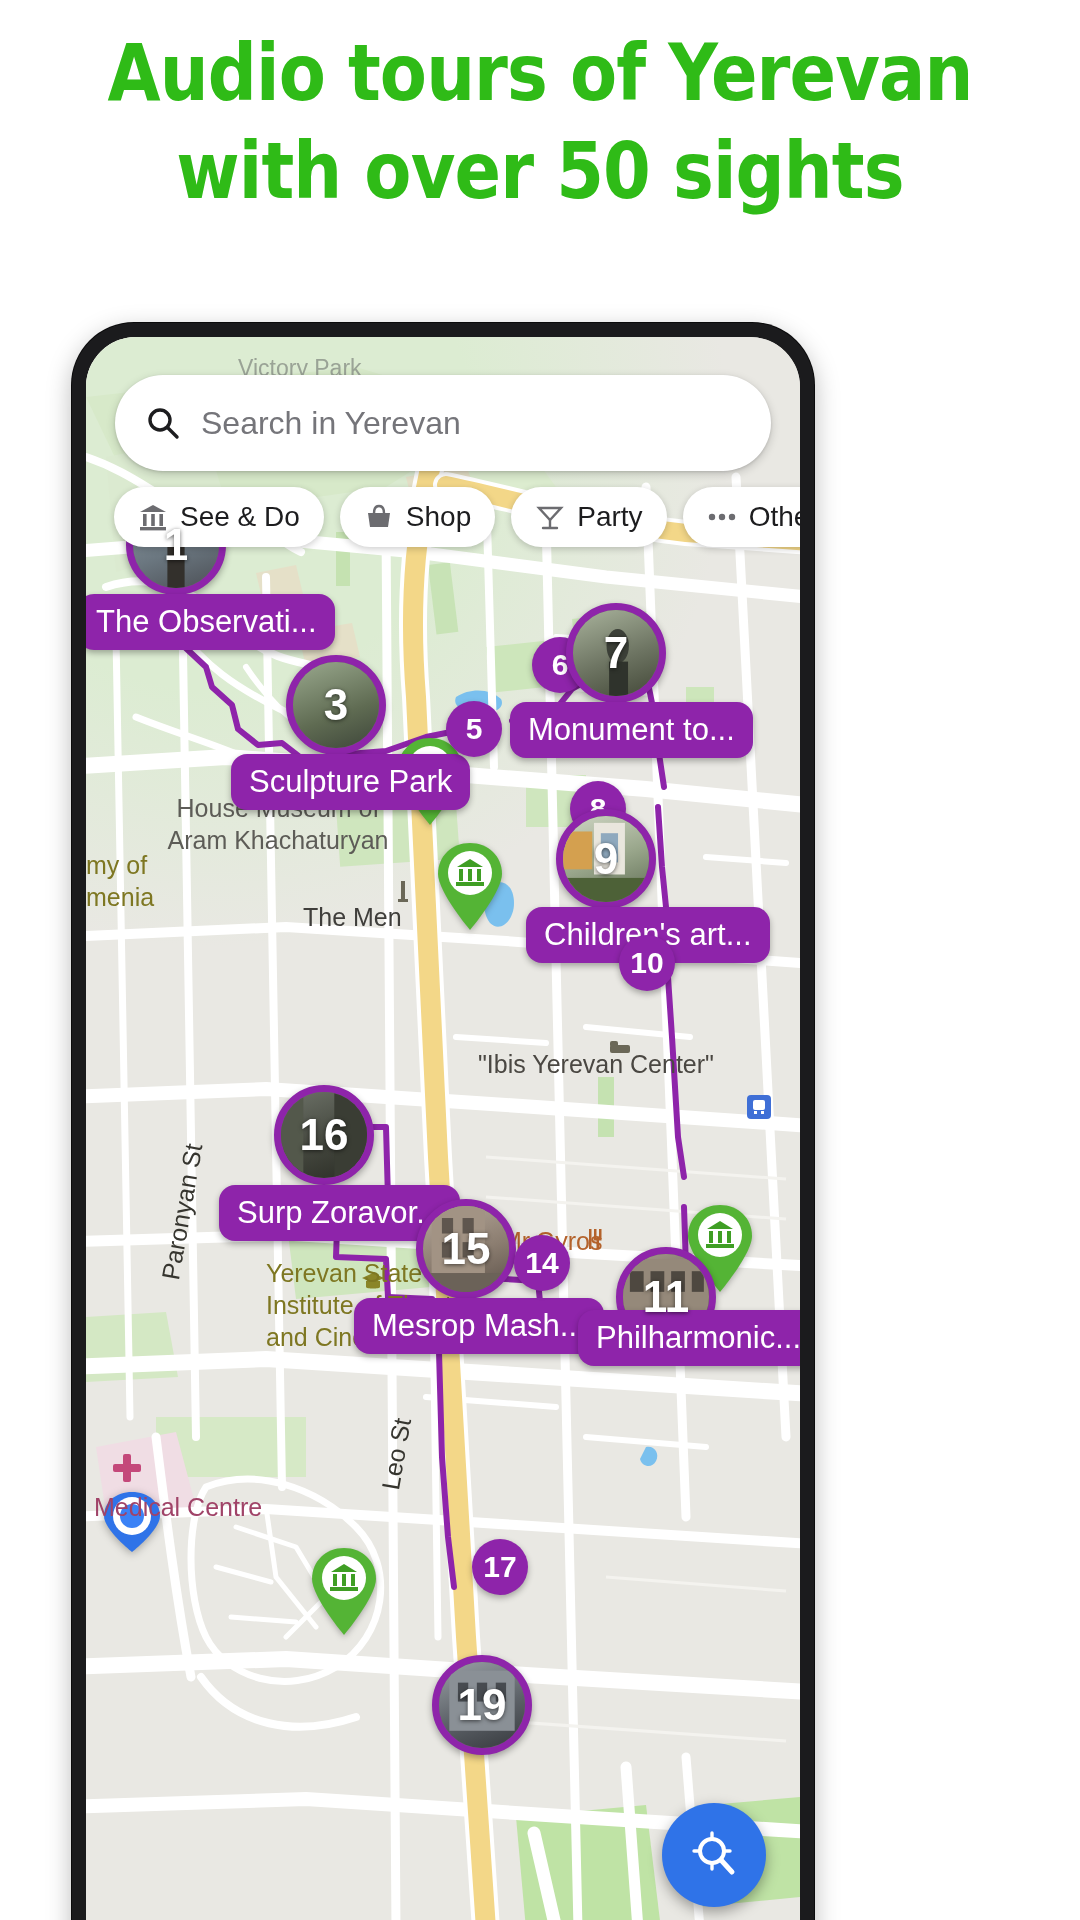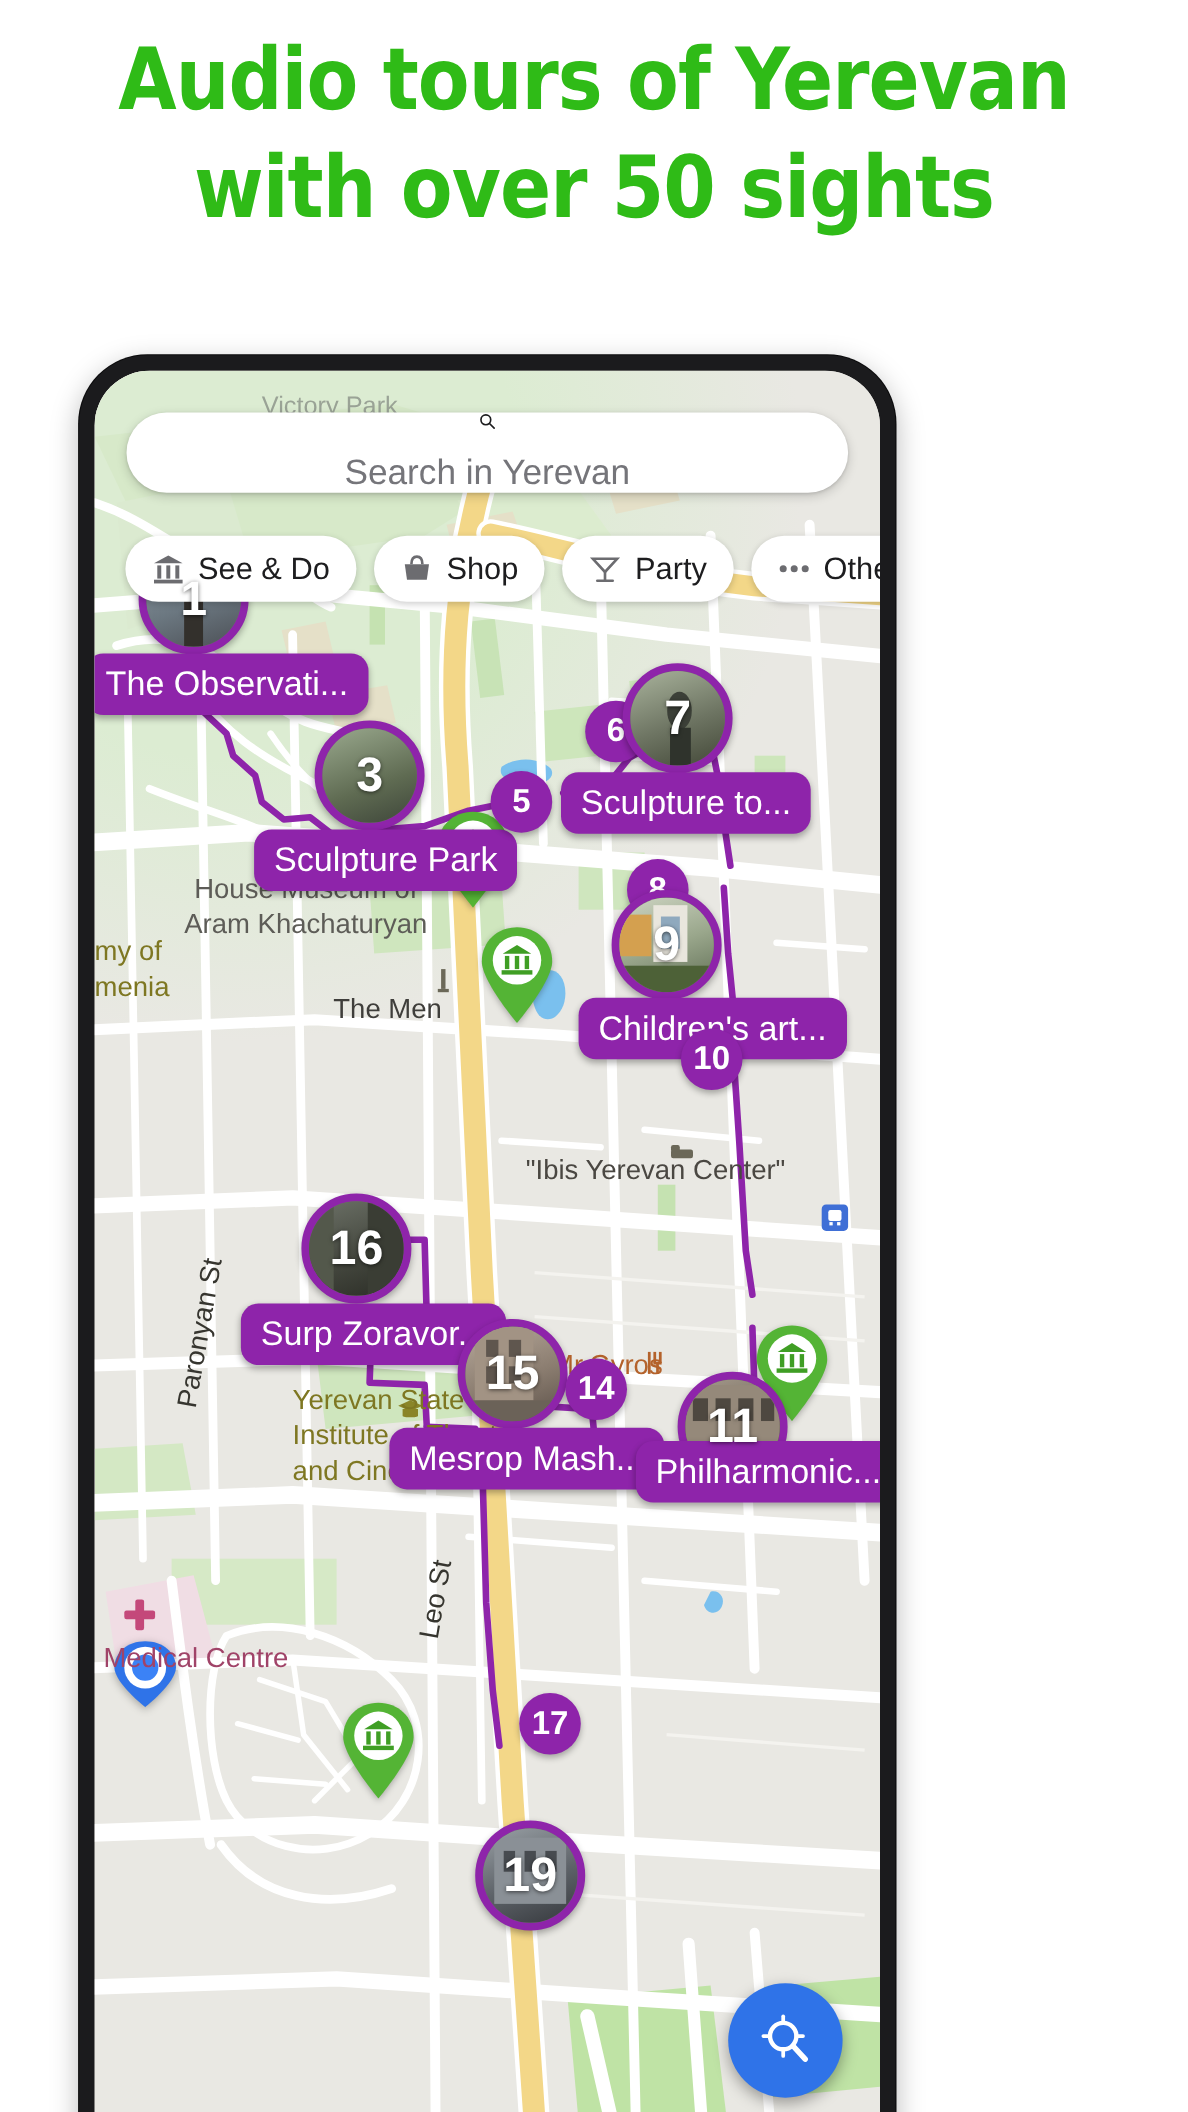--- a/index.html
+++ b/index.html
@@ -80,28 +80,27 @@
   .lbl-dark { color: #3f3e3b; font-size: 25px; }
   .lbl-street { color: #36352f; font-size: 25px; }
   .lbl-food { color: #b4622b; font-size: 25px; }
   .lbl-med { color: #a04368; font-size: 25px; }
   .lbl-hotel { color: #4a4742; font-size: 25px; }
 
   
   .searchbar {
     position: absolute;
     left: 29px; top: 38px;
-    width: 656px; height: 73px;
+    width: 656px; height: 96px;
     background: #fff;
     border-radius: 48px;
     box-shadow: 0 3px 10px rgba(0,0,0,.18), 0 1px 3px rgba(0,0,0,.12);
     display: flex; align-items: center;
     padding: 0 30px;
     gap: 20px;
-    flex-direction: column;
   }
   .search-placeholder { color: #75757a; font-size: 32px; }
 
   
   .chips {
     position: absolute;
     left: 28px; top: 150px;
     display: flex; gap: 16px;
     align-items: flex-start;
   }
@@ -433,21 +432,21 @@
         </div>
 
         <div class="marker-photo" style="left:480px; top:266px; width:100px; height:100px;">
           <div class="ph-bg" style="background:linear-gradient(160deg,#a9b39c 0%,#6e7563 55%,#434838 100%);"></div>
           <svg class="ph-bg" viewBox="0 0 100 100">
             <ellipse cx="52" cy="42" rx="13" ry="20" fill="#3c4038"></ellipse>
             <rect x="42" y="60" width="22" height="40" fill="#2f332c"></rect>
           </svg>
           <span class="num">7</span>
         </div>
-        <div class="mk-label" style="left:424px; top:365px;">Sculpture to...</div>
+        <div class="mk-label" style="left:424px; top:365px;">Monument to...</div>
 
         <div class="marker-dot" style="left:484px; top:444px; width:56px; height:56px;">
           <span class="num">8</span>
         </div>
 
         <div class="marker-photo" style="left:470px; top:472px; width:100px; height:100px;">
           <div class="ph-bg" style="background:linear-gradient(160deg,#cfd6c4 0%,#9aa78c 50%,#5d6b52 100%);"></div>
           <svg class="ph-bg" viewBox="0 0 100 100">
             <rect x="0" y="18" width="34" height="44" fill="#d4a04f"></rect>
             <rect x="36" y="8" width="36" height="60" fill="#e9e6dd"></rect>

